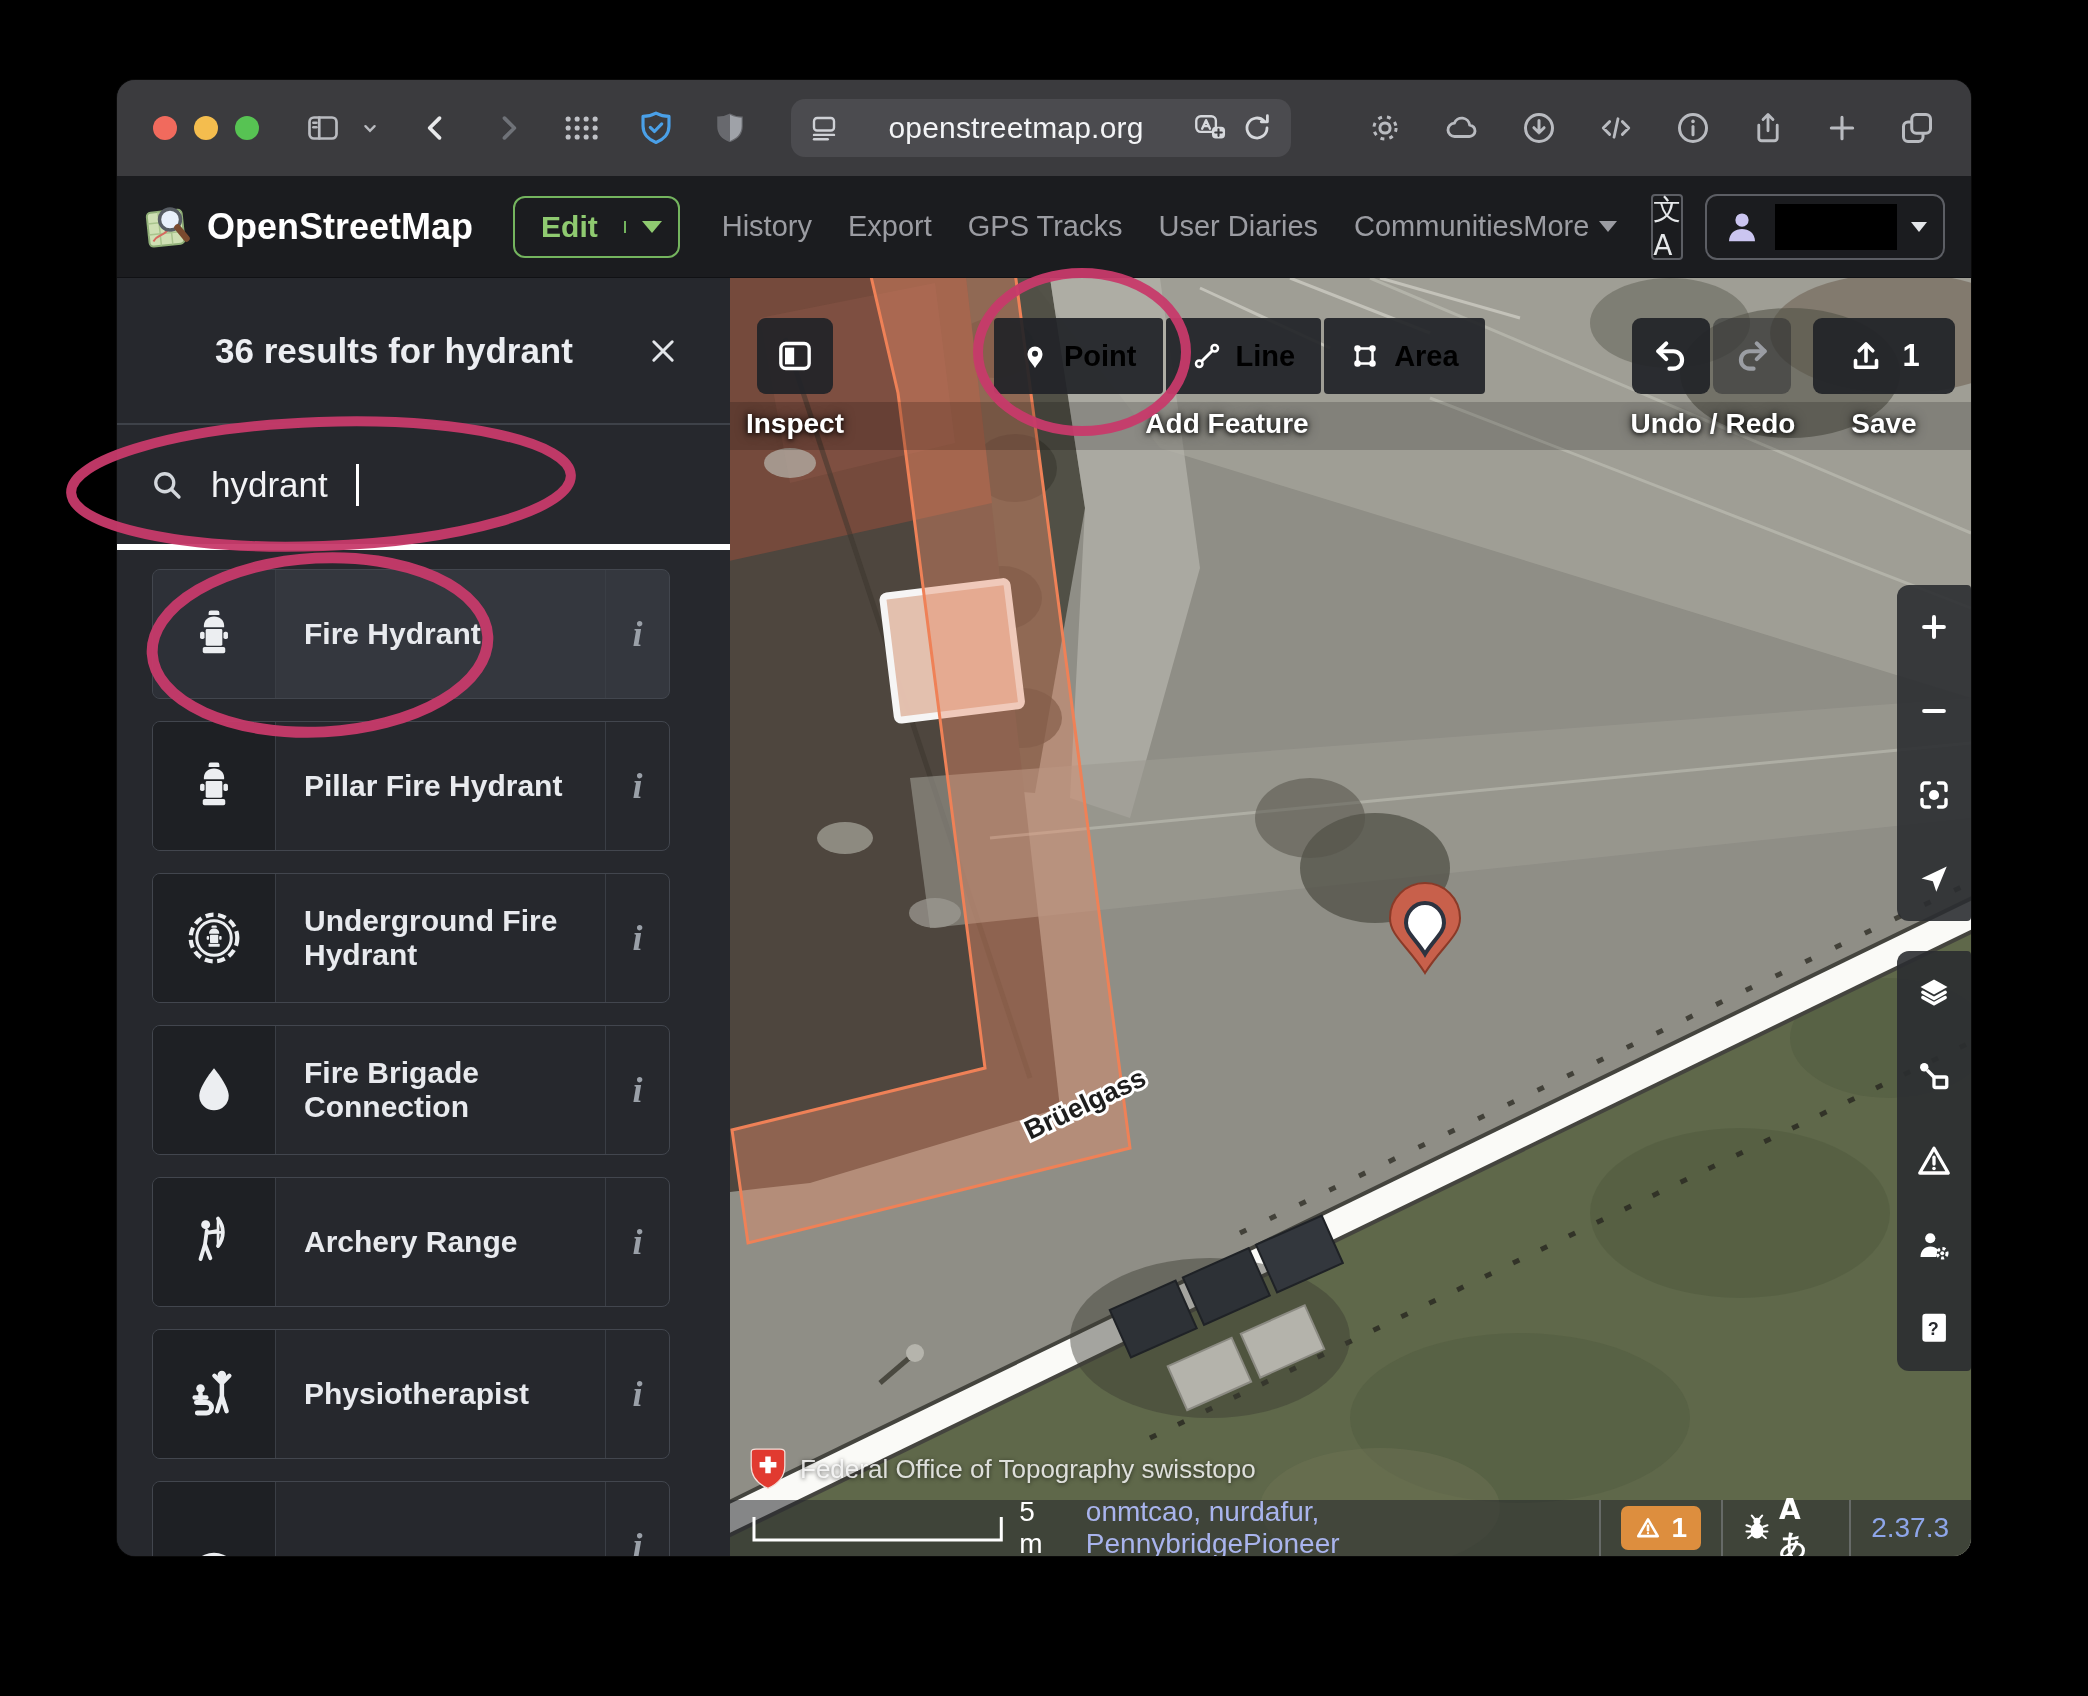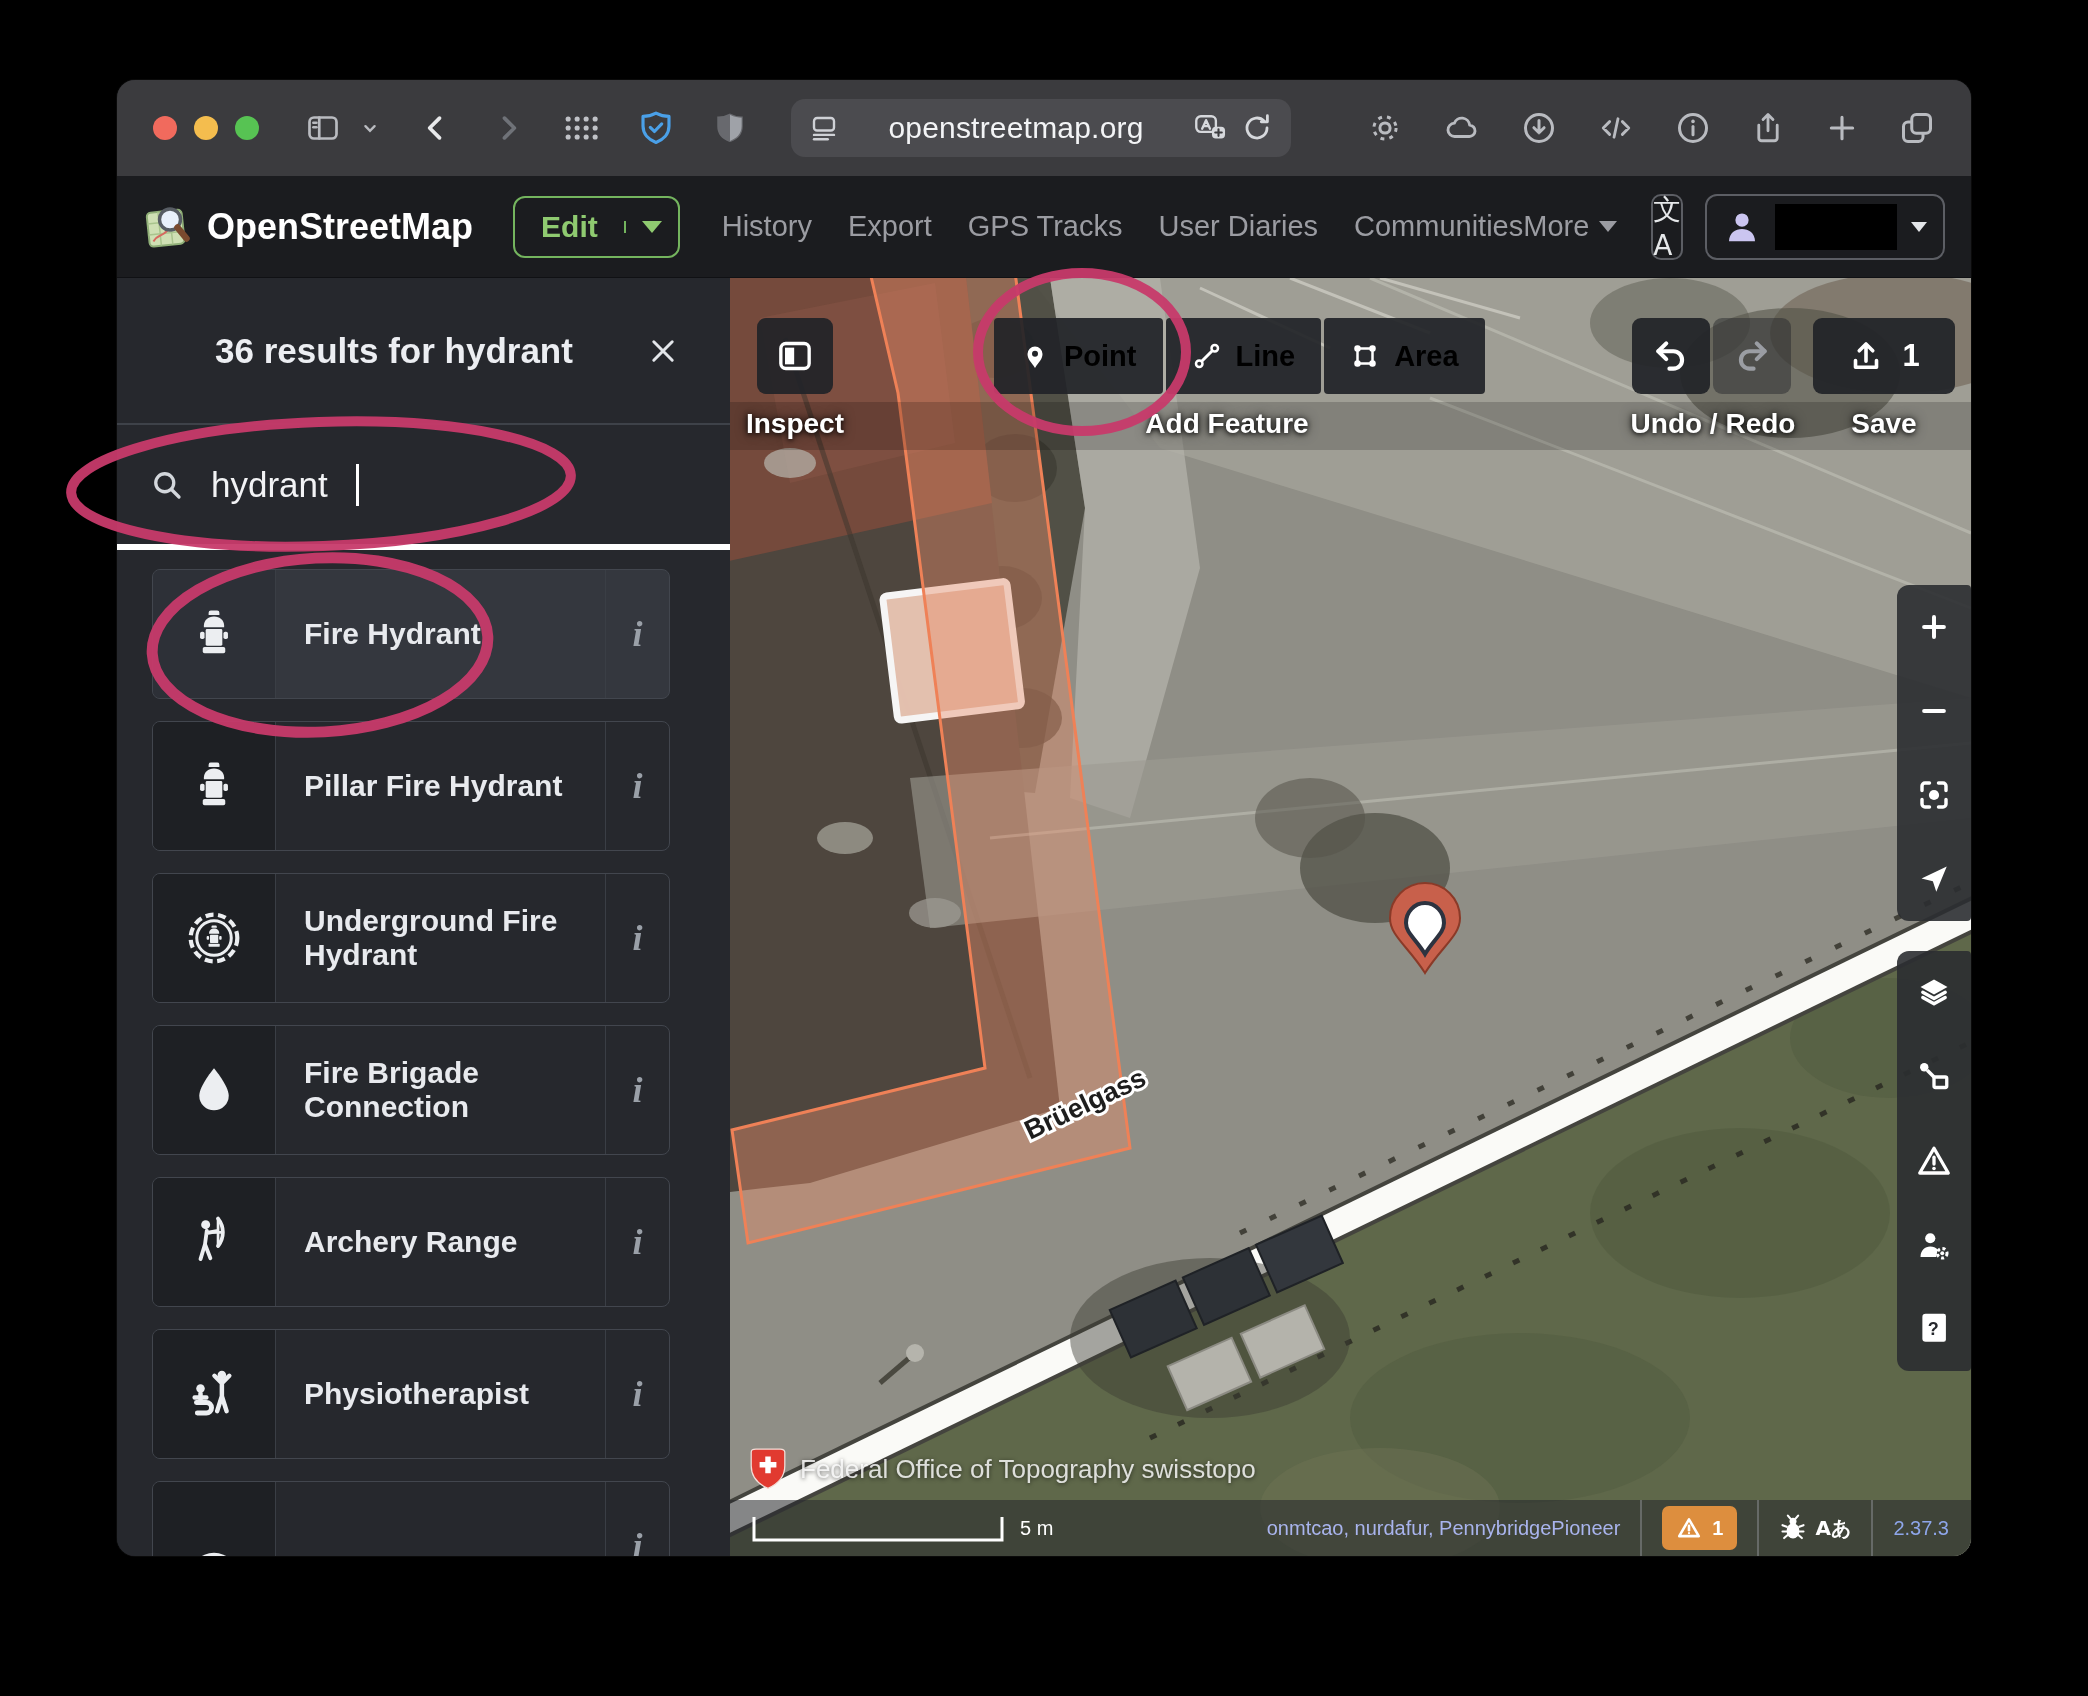--- a/index.html
+++ b/index.html
@@ -28,21 +28,21 @@
   .brand{display:flex;align-items:center;gap:16px;margin-right:40px}
   .brand-name{color:#fff;font-size:36px;font-weight:700}
   .edit-btn{height:62px;border:2px solid #74b45e;border-radius:12px;display:flex;align-items:center;color:#8fca70;margin-right:42px}
   .edit-main{display:flex;align-items:center;padding:0 26px;font-size:30px;font-weight:600}
   .edit-caret{width:54px;display:flex;align-items:center;justify-content:center;border-left:2px solid #74b45e}
   .tri{width:0;height:0;border-left:10px solid transparent;border-right:10px solid transparent;border-top:12px solid #8fca70}
   .nav{display:flex;gap:36px;color:#9b9ca2;font-size:29px}
   .nav span{white-space:nowrap}
   .more{margin-left:auto;display:flex;align-items:center;gap:10px;color:#9b9ca2;font-size:29px;margin-right:34px}
   .tri-gray{width:0;height:0;border-left:9px solid transparent;border-right:9px solid transparent;border-top:11px solid #9b9ca2}
-  .lang-btn{width:74px;height:66px;border:2px solid #5c5e64;border-radius:10px;display:flex;align-items:center;justify-content:center;
+  .lang-btn{width:74px;height:66px;border:2px solid #5c5e64;border-radius:4px;display:flex;align-items:center;justify-content:center;
     color:#e6e8ea;font-size:28px;margin-right:22px;font-family:"DejaVu Sans",sans-serif}
   .user-btn{height:66px;border:2px solid #5c5e64;border-radius:12px;display:flex;align-items:center;gap:14px;padding:0 16px}
   .redacted{width:122px;height:46px;background:#000}
   .tri-white{width:0;height:0;border-left:8px solid transparent;border-right:8px solid transparent;border-top:10px solid #e3e5e8}
 
   
   .content{flex:1;display:flex;min-height:0}
   .sidebar{width:613px;flex:0 0 613px;background:#26282d;display:flex;flex-direction:column;overflow:hidden}
   .results-header{height:145px;flex:0 0 145px;display:flex;align-items:center;padding:0 44px 0 98px}
   .results-title{flex:1;color:#eceef2;font-size:35px;font-weight:700}
@@ -73,21 +73,21 @@
   .save{left:1083px;top:40px;width:142px;height:76px;gap:18px;font-weight:700;font-size:31px}
   .label-strip{left:0;right:0;top:124px;height:48px;background:rgba(0,0,0,.18)}
   .mlabel{position:absolute;top:130px;transform:translateX(-50%);color:#fff;font-size:28px;font-weight:700;
     text-shadow:0 1px 5px rgba(0,0,0,.95),0 0 12px rgba(0,0,0,.7);white-space:nowrap;z-index:6}
   .rtools{position:absolute;right:0;width:74px;background:rgba(43,45,49,.9);border-radius:12px 4px 4px 12px;z-index:6;
     display:flex;flex-direction:column}
   .rtools .rb{height:84px;display:flex;align-items:center;justify-content:center}
   .attr{position:absolute;left:20px;bottom:66px;display:flex;gap:14px;align-items:center;z-index:6;
     font-size:26px;color:rgba(255,255,255,.82);text-shadow:0 1px 4px rgba(0,0,0,.6)}
   .bottom-bar{position:absolute;left:0;right:0;bottom:0;height:56px;background:rgba(36,39,44,.55);display:flex;
-    align-items:center;padding:0 22px;gap:20px;z-index:7;font-size:20px}
+    align-items:center;padding:0 22px;gap:20px;z-index:7;font-size:28px}
   .scalegrp{display:flex;align-items:center;gap:16px;color:#fff}
   .links{margin-left:auto;color:#a9b4ed}
   .sep{width:2px;height:56px;background:rgba(150,153,160,.45);flex:0 0 2px}
   .badge{background:#dd8e3e;border-radius:7px;height:44px;padding:0 14px;display:flex;gap:10px;align-items:center;color:#fff;font-weight:600}
   .langgrp{display:flex;align-items:center;gap:8px;color:#fff;font-family:"DejaVu Sans",sans-serif;font-weight:600}
   .version{color:#8ea6ea}
 
   
   .anno{position:absolute;inset:0;z-index:50;pointer-events:none}
 </style>

